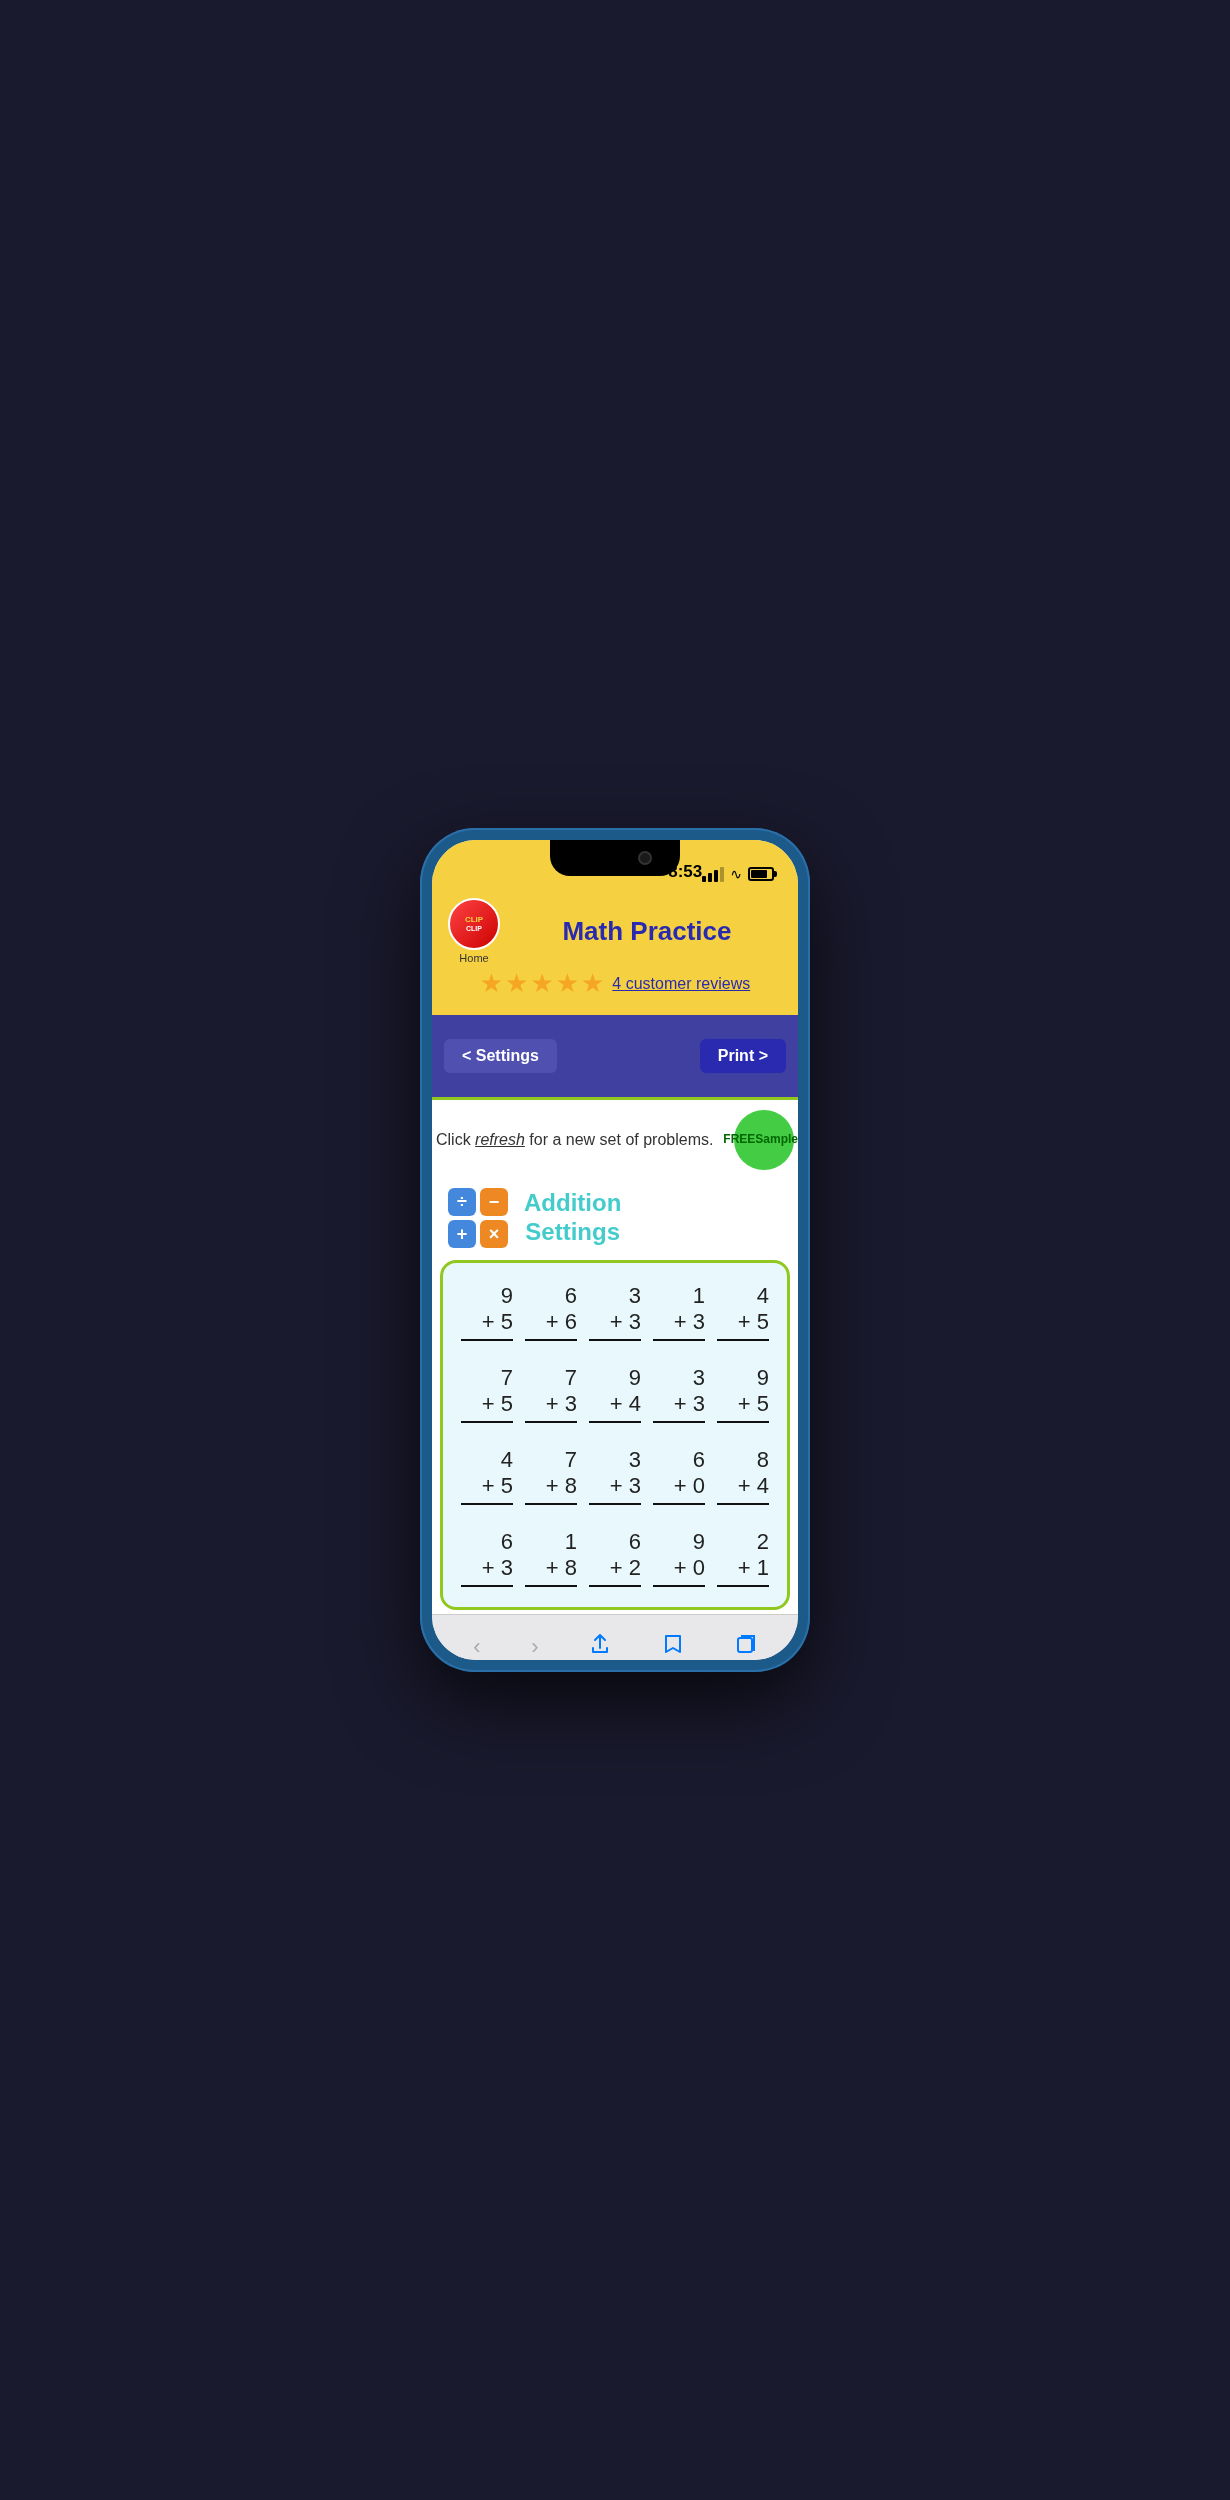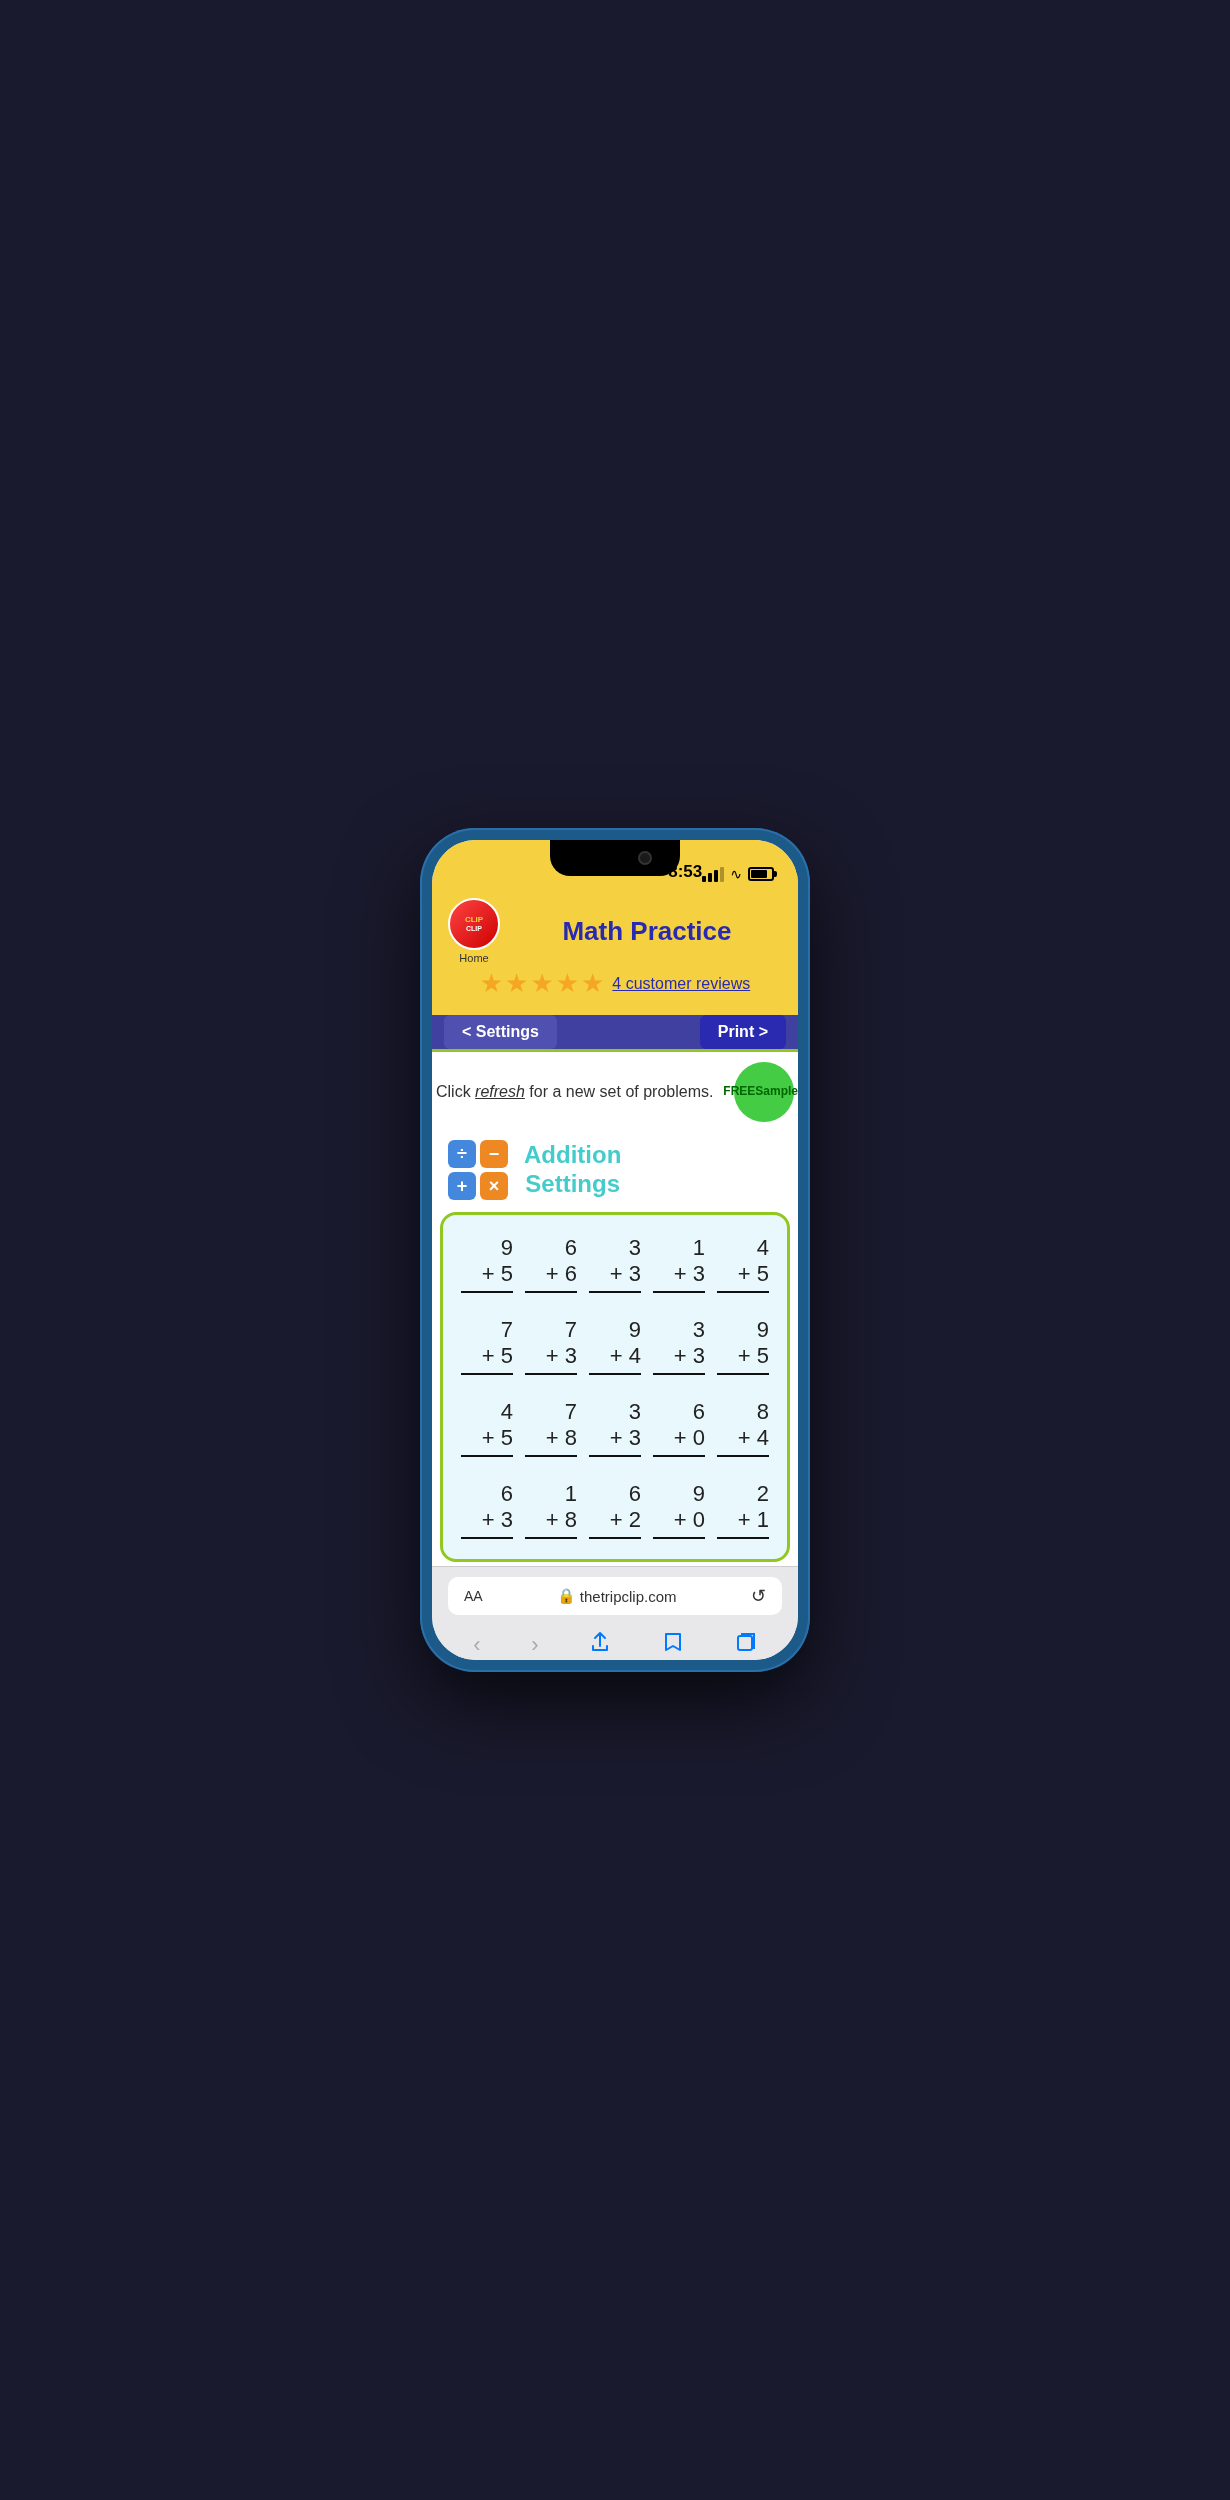--- a/index.html
+++ b/index.html
@@ -211,21 +211,21 @@
       overflow-y: auto;
       background: #fff;
       display: flex;
       flex-direction: column;
     }
 
     
     .toolbar {
       background: #4040a0;
       display: flex;
-      padding: 0 12px;
+      padding: 24px 12px;
       justify-content: space-between;
       align-items: center;
       border-bottom: 3px solid #90c820;
       flex-shrink: 0;
     }
 
     .toolbar-btn {
       background: #5050b0;
       color: white;
       font-weight: bold;
@@ -622,28 +622,20 @@
           <div class="math-problem">
             <span class="problem-num1">2</span>
             <span class="problem-num2">+ 1</span>
             <div class="problem-line"></div>
           </div>
         </div>
 
       </div>
 
       <div class="browser-bar">
-        <div class="url-bar">
-          <span class="font-size-btn">AA</span>
-          <div class="url-text">
-            <span>🔒</span>
-            <span>thetripclip.com</span>
-          </div>
-          <span class="reload-btn">↺</span>
-        </div>
         <div class="browser-nav">
           <span class="nav-btn disabled">‹</span>
           <span class="nav-btn disabled">›</span>
           <span class="nav-btn">
             <svg width="22" height="22" viewBox="0 0 22 22" fill="none">
               <path d="M11 2v13M6 7l5-5 5 5M4 15v4h14v-4" stroke="#007aff" stroke-width="2" stroke-linecap="round" stroke-linejoin="round"></path>
             </svg>
           </span>
           <span class="nav-btn">
             <svg width="22" height="22" viewBox="0 0 22 22" fill="none">

